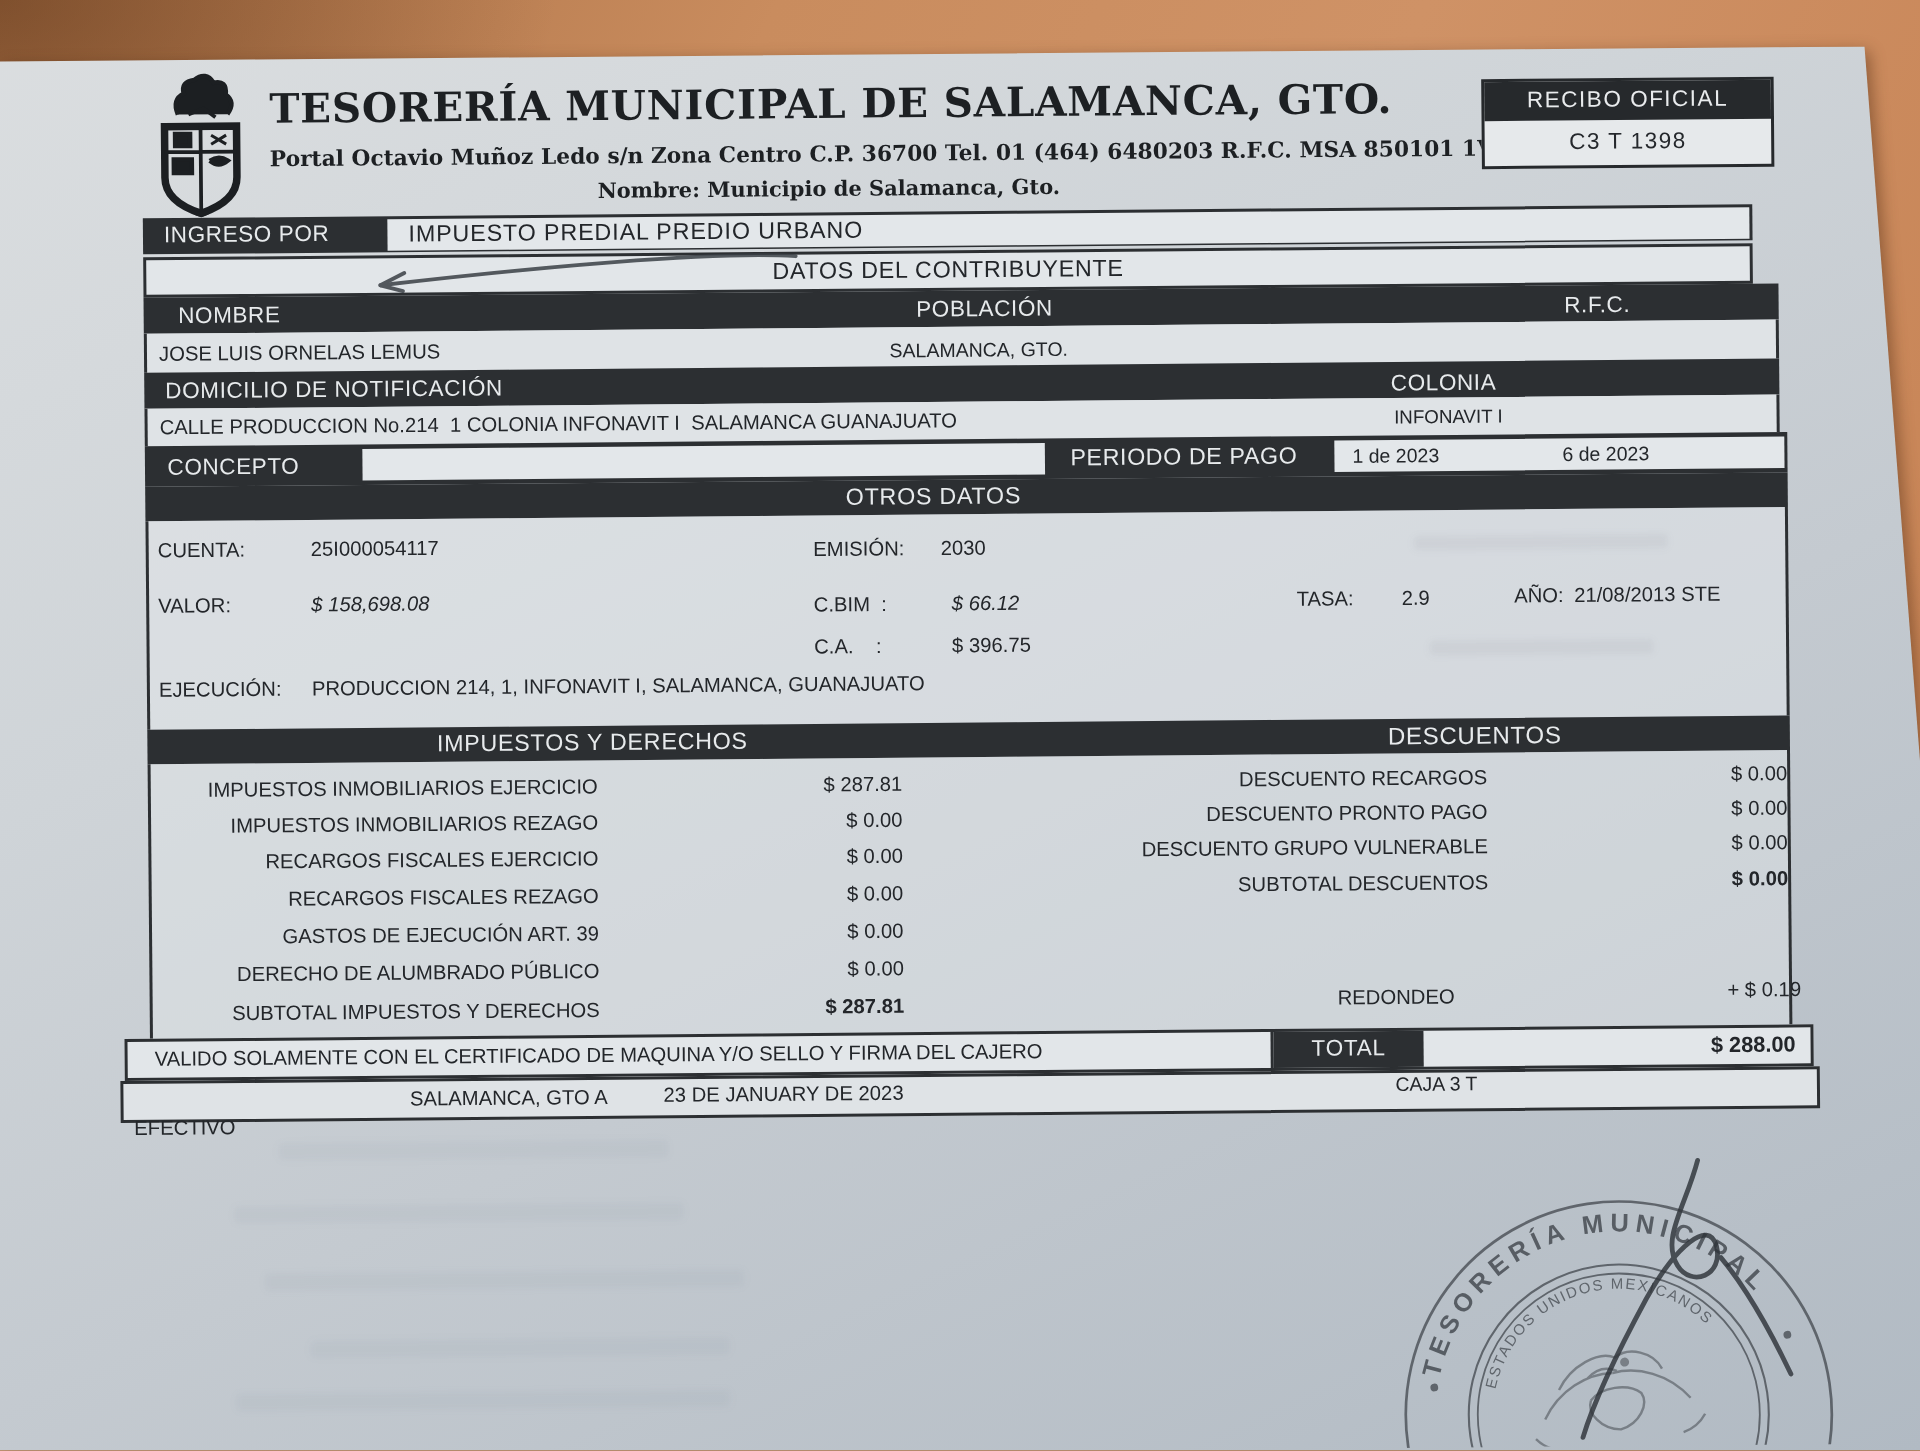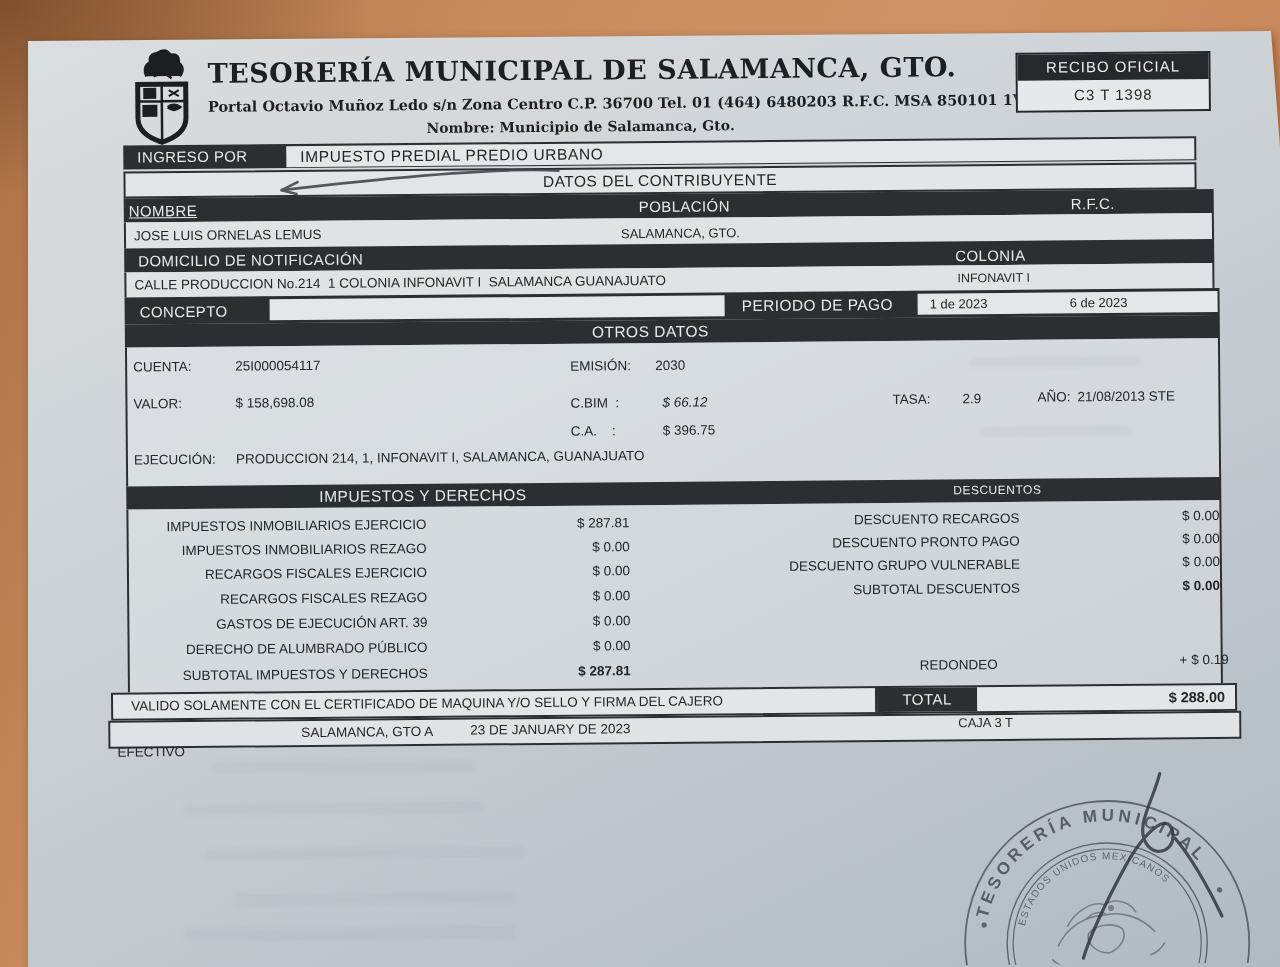--- a/index.html
+++ b/index.html
@@ -5,21 +5,21 @@
   html,body{margin:0;padding:0;}
   body{width:1280px;height:967px;overflow:hidden;position:relative;
        font-family:"Liberation Sans",sans-serif;background:#b97c4e;}
   .desk{position:absolute;inset:0;
         background:linear-gradient(115deg,#a96f44 0%,#c98c5e 30%,#cf9266 55%,#c57f50 100%);}
   .desk::before{content:"";position:absolute;inset:0;
         background:radial-gradient(620px 320px at 0% 0%,rgba(60,30,10,.38),transparent 60%);}
   .paper-wrap{position:absolute;inset:0;filter:drop-shadow(3px 3px 5px rgba(70,35,10,.45));}
   .paper{position:absolute;inset:0;
         clip-path:polygon(0 41px,1243px 31px,1281px 520px,1281px 968px,0 968px);
-        background:linear-gradient(155deg,#dbdee0 0%,#cfd4d8 35%,#c4cad0 60%,#b1bac3 100%);margin-left:28px;}
+        background:linear-gradient(155deg,#dbdee0 0%,#cfd4d8 35%,#c4cad0 60%,#b1bac3 100%);}
   .content{position:absolute;inset:0;transform:rotate(-0.5deg);transform-origin:620px 120px;
         color:#23262a;}
   .abs{position:absolute;white-space:pre;}
   .serifb{font-family:"DejaVu Serif","Liberation Serif",serif;font-weight:700;color:#1d2023;}
   .bar{position:absolute;background:#2c2f32;}
   .barlabel{position:absolute;white-space:pre;color:#e7eaec;font-size:15px;letter-spacing:.4px;}
   .white-row{position:absolute;background:#e0e4e7;border-left:2px solid #2c2f32;border-right:2px solid #2c2f32;}
   .inset{position:absolute;background:#e3e7ea;}
   .t135{font-size:13.5px;}
   .t13{font-size:13px;}
@@ -86,21 +86,21 @@
   <div class="white-row" style="left:95px;top:167px;width:1069px;height:23px;border:2px solid #2c2f32;background:#e2e6e9;"></div>
   <span class="abs" style="left:95px;top:172px;width:1073px;text-align:center;font-size:15.5px;letter-spacing:.5px;">DATOS DEL CONTRIBUYENTE</span>
   <svg class="abs" style="left:235px;top:158px;" width="310" height="40" viewBox="0 0 310 40">
     <g stroke="#3a3f45" stroke-width="2.6" fill="none" stroke-linecap="round" opacity=".85">
       <path d="M295 12 C 240 8, 120 18, 18 29"></path>
       <path d="M18 29 l 16 -8 M18 29 l 15 4"></path>
     </g>
   </svg>
 
   <div class="bar" style="left:95px;top:194px;width:1090px;height:24px;"></div>
-  <span class="barlabel" style="left:100px;top:198px;text-decoration:underline;">NOMBRE</span>
+  <span class="barlabel" style="left:118px;top:198px;">NOMBRE</span>
   <span class="barlabel" style="left:610px;top:198px;">POBLACIÓN</span>
   <span class="barlabel" style="left:1042px;top:199px;">R.F.C.</span>
 
   <div class="white-row" style="left:95px;top:218px;width:1086px;height:26px;background:#dfe3e6;"></div>
   <span class="abs t135" style="left:105px;top:224px;">JOSE LUIS ORNELAS LEMUS</span>
   <span class="abs t13" style="left:592px;top:226px;">SALAMANCA, GTO.</span>
   <span class="abs t13" style="left:1050px;top:226px;"></span>
 
   <div class="bar" style="left:95px;top:244px;width:1090px;height:24px;"></div>
   <span class="barlabel" style="left:109px;top:248px;">DOMICILIO DE NOTIFICACIÓN</span>
@@ -120,35 +120,35 @@
 
   <div class="bar" style="left:95px;top:320px;width:1095px;height:23px;"></div>
   <span class="barlabel" style="left:562px;top:323px;font-size:15.5px;letter-spacing:.5px;">OTROS DATOS</span>
 
   <div class="white-row" style="left:95px;top:343px;width:1091px;height:139px;background:rgba(226,230,233,.55);"></div>
   <span class="abs t135" style="left:103px;top:355px;">CUENTA:</span>
   <span class="abs t135" style="left:205px;top:355px;">25I000054117</span>
   <span class="abs t135" style="left:540px;top:358px;">EMISIÓN:</span>
   <span class="abs t135" style="left:625px;top:358px;">2030</span>
   <span class="abs t135" style="left:103px;top:392px;">VALOR:</span>
-  <span class="abs t135" style="left:205px;top:392px;">$ 158,698.08</span>
+  <span class="abs t135" style="left:205px;top:392px;font-style:italic;">$ 158,698.08</span>
   <span class="abs t135" style="left:540px;top:395px;">C.BIM  :</span>
   <span class="abs t135" style="left:632px;top:395px;font-style:italic;">$ 66.12</span>
   <span class="abs t135" style="left:862px;top:394px;">TASA:</span>
   <span class="abs t135" style="left:932px;top:394px;">2.9</span>
   <span class="abs t135" style="left:1007px;top:393px;">AÑO:</span>
   <span class="abs t135" style="left:1047px;top:393px;">21/08/2013 STE</span>
   <span class="abs t135" style="left:540px;top:423px;">C.A.    :</span>
   <span class="abs t135" style="left:632px;top:423px;">$ 396.75</span>
   <span class="abs t135" style="left:103px;top:448px;">EJECUCIÓN:</span>
   <span class="abs t135" style="left:205px;top:448px;">PRODUCCION 214, 1, INFONAVIT I, SALAMANCA, GUANAJUATO</span>
 
   <div class="bar" style="left:95px;top:482px;width:1095px;height:23px;"></div>
   <span class="barlabel" style="left:288px;top:485px;font-size:15.5px;letter-spacing:.5px;">IMPUESTOS Y DERECHOS</span>
-  <span class="barlabel" style="left:922px;top:486px;font-size:12px;letter-spacing:.5px;">DESCUENTOS</span>
+  <span class="barlabel" style="left:922px;top:486px;font-size:16px;letter-spacing:.5px;">DESCUENTOS</span>
 
   <div class="white-row" style="left:95px;top:505px;width:1091px;height:183px;background:rgba(226,230,233,.45);"></div>
 
   <span class="ilabel" style="left:110px;top:515px;">IMPUESTOS INMOBILIARIOS EJERCICIO</span>
   <span class="iamt" style="left:510px;top:515px;">$ 287.81</span>
   <span class="ilabel" style="left:110px;top:539px;">IMPUESTOS INMOBILIARIOS REZAGO</span>
   <span class="iamt" style="left:510px;top:539px;">$ 0.00</span>
   <span class="ilabel" style="left:110px;top:563px;">RECARGOS FISCALES EJERCICIO</span>
   <span class="iamt" style="left:510px;top:563px;">$ 0.00</span>
   <span class="ilabel" style="left:110px;top:588px;">RECARGOS FISCALES REZAGO</span>

